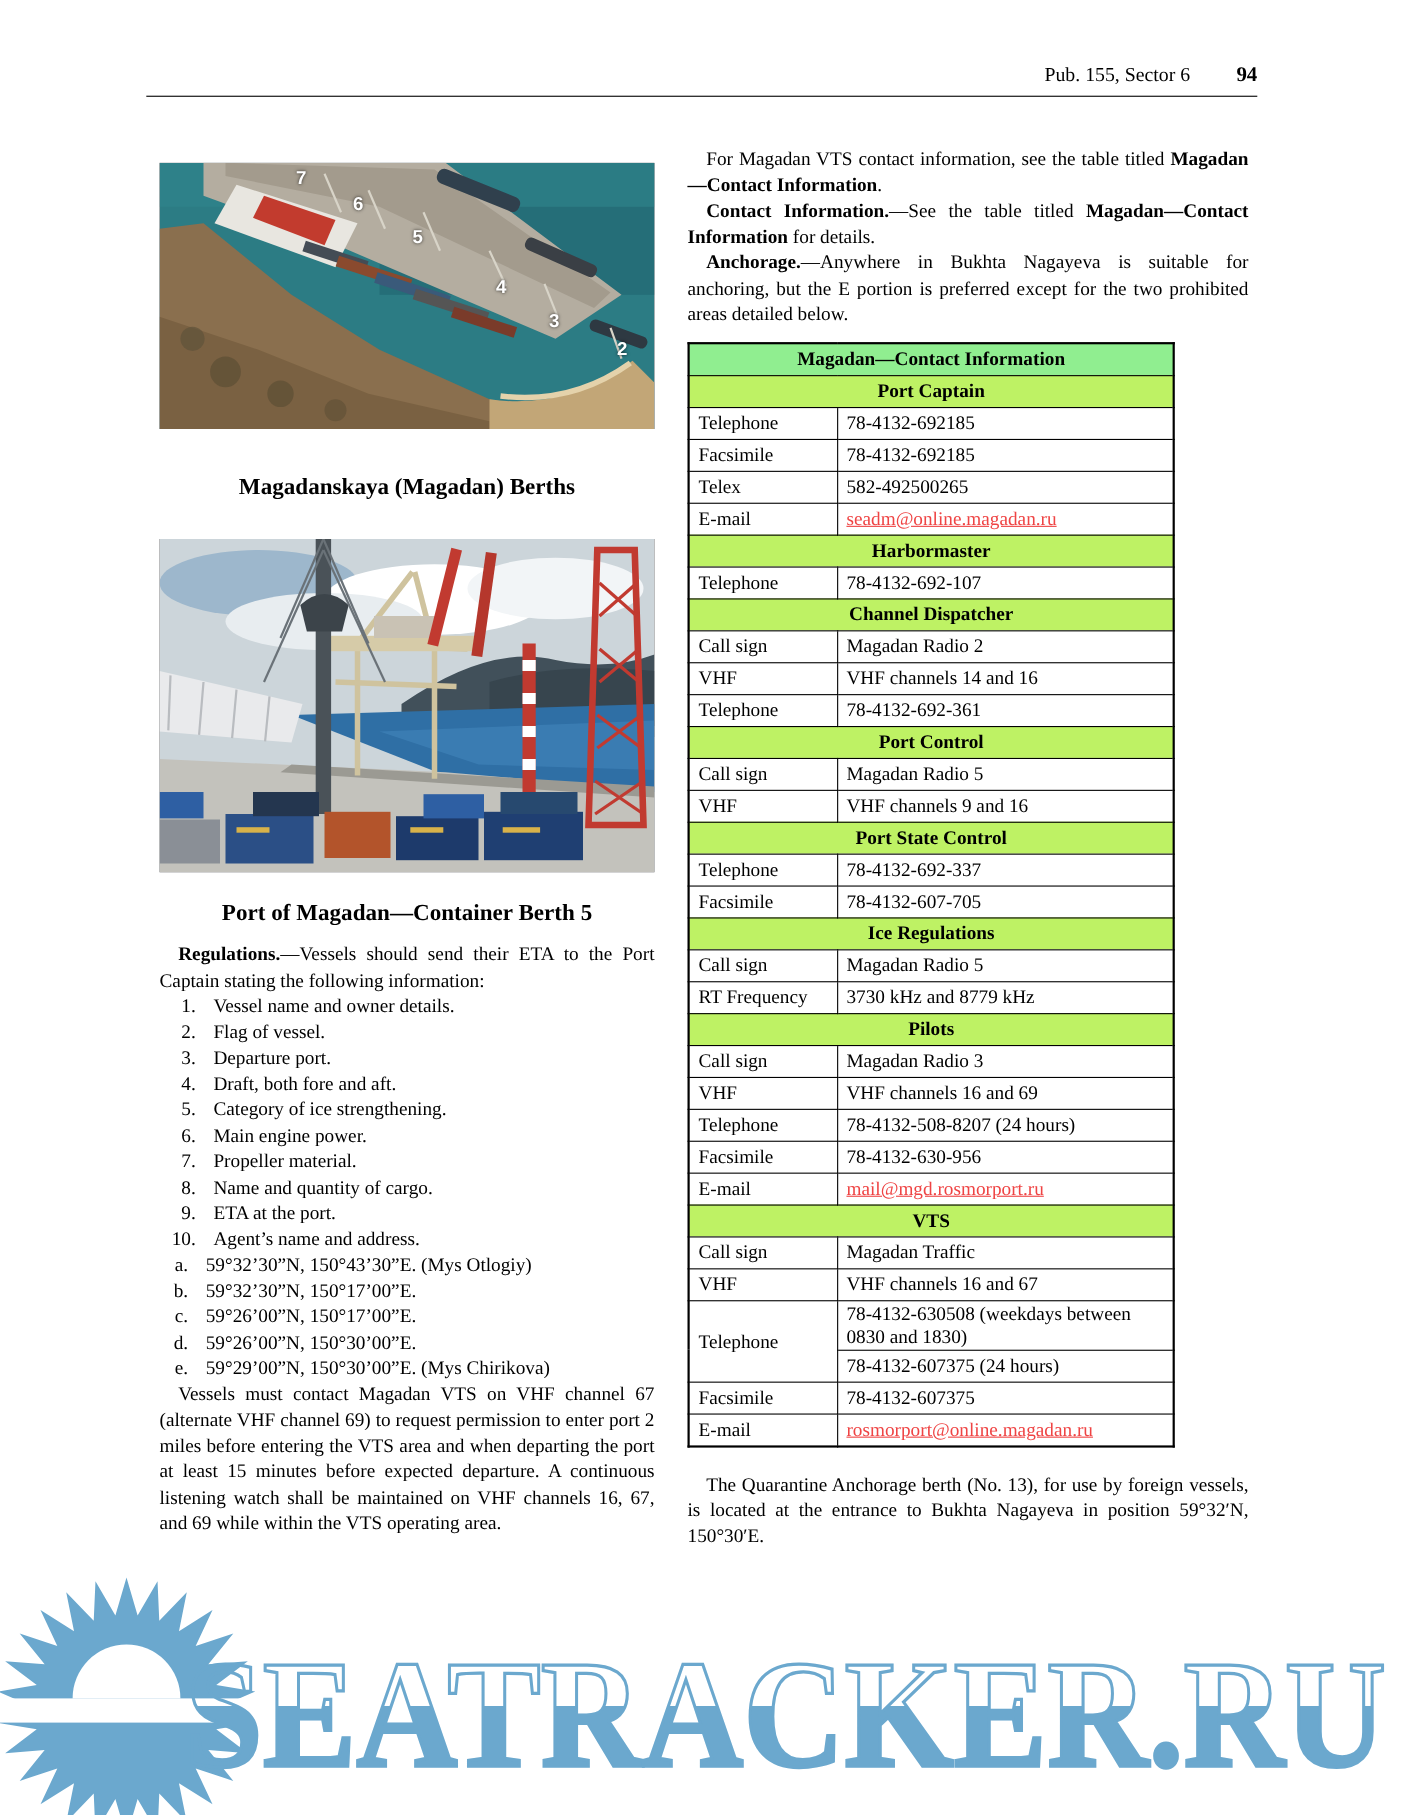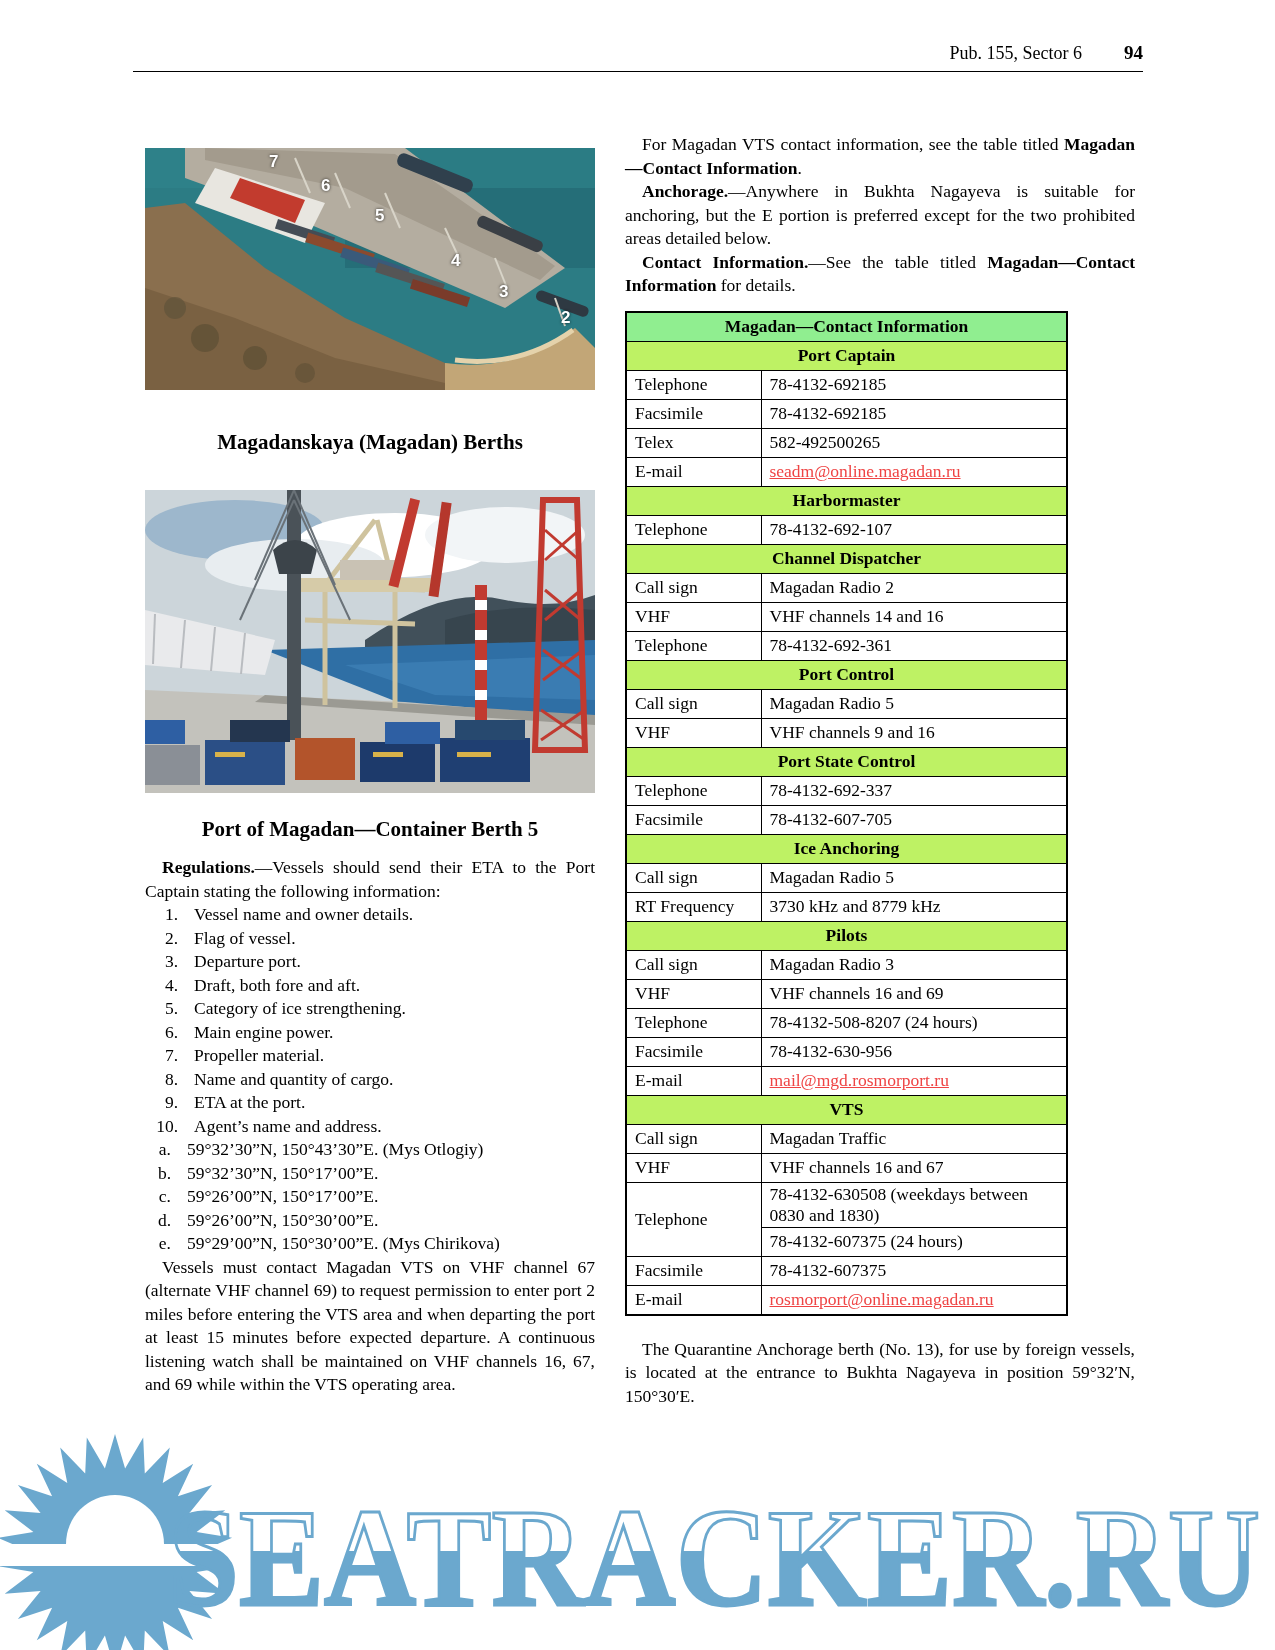--- a/index.html
+++ b/index.html
@@ -3,21 +3,21 @@
 <meta charset="utf-8">
 <style>
   html,body{margin:0;padding:0;}
   body{
     width:1275px;height:1650px;position:relative;background:#ffffff;
     font-family:"Liberation Serif","DejaVu Serif",serif;color:#000;
     overflow:hidden;
   }
   
   .running-head{
-    position:absolute;left:133px;top:42px;width:1010px;
+    position:absolute;left:133px;top:58px;width:1010px;
     border-bottom:1.5px solid #000;padding-bottom:7px;
     text-align:right;font-size:18px;
   }
   .running-head .pub{margin-right:42px;}
   .running-head .pagenum{font-weight:bold;font-size:19px;}
   
   .col-left{position:absolute;left:145px;top:148px;width:450px;z-index:2;}
   .col-right{position:absolute;left:625px;top:133px;width:510px;z-index:2;}
   .para{
     font-size:17.5px;line-height:23.5px;text-align:justify;margin:0;
@@ -300,22 +300,22 @@
       </div>
     </div>
 
   <p class="para">Vessels must contact Magadan VTS on VHF channel 67 (alternate VHF channel 69) to request permission to enter port 2 miles before entering the VTS area and when departing the port at least 15 minutes before expected departure. A continuous listening watch shall be maintained on VHF channels 16, 67, and 69 while within the VTS operating area.</p>
 </div>
 
 <div class="col-right">
 
   <div>
       <p class="para"><span>For Magadan VTS contact information, see the table titled </span><b>Magadan—Contact Information</b><span>.</span></p>
+      <p class="para"><b>Contact Information.</b><span>—See the table titled </span><b>Magadan—Contact Information</b><span> for details.</span></p>
       <p class="para"><b>Anchorage.</b><span>—Anywhere in Bukhta Nagayeva is suitable for anchoring, but the E portion is preferred except for the two prohibited areas detailed below.</span></p>
-      <p class="para"><b>Contact Information.</b><span>—See the table titled </span><b>Magadan—Contact Information</b><span> for details.</span></p>
     </div>
 
   <table class="contact">
     <colgroup>
         <col style="width:135px">
         <col>
       </colgroup>
     <tbody>
       <tr class="green-row">
         <td colspan="2">Magadan—Contact Information</td>
@@ -377,21 +377,21 @@
         </tr>
         <tr>
           <td>Telephone</td>
           <td>78-4132-692-337</td>
         </tr>
         <tr>
           <td>Facsimile</td>
           <td>78-4132-607-705</td>
         </tr>
         <tr class="yellow-row">
-          <td colspan="2">Ice Anchoring</td>
+          <td colspan="2">Ice Regulations</td>
         </tr>
         <tr>
           <td>Call sign</td>
           <td>Magadan Radio 5</td>
         </tr>
         <tr>
           <td>RT Frequency</td>
           <td>3730 kHz and 8779 kHz</td>
         </tr>
         <tr class="yellow-row">

